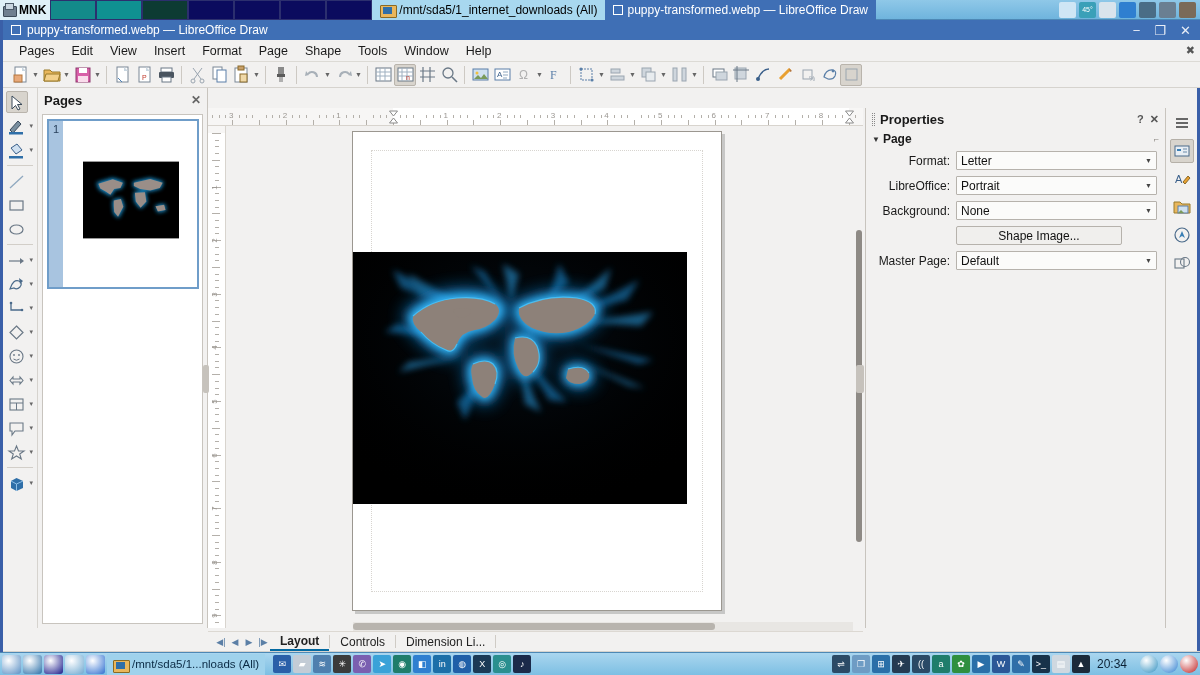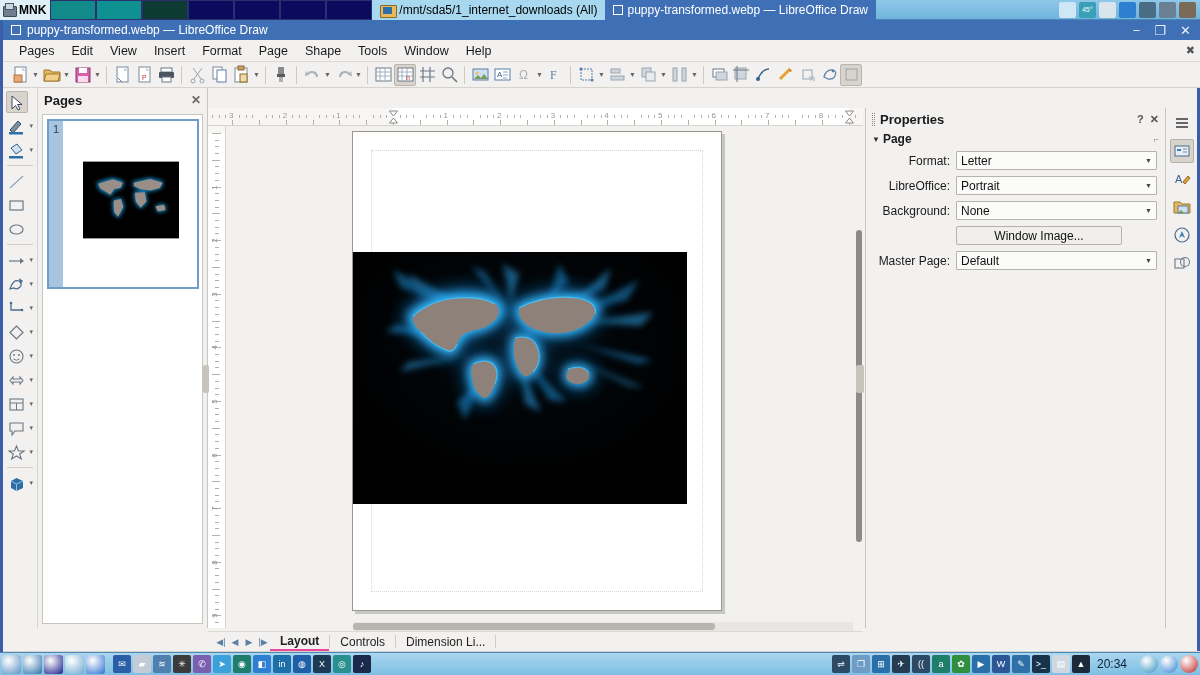--- a/index.html
+++ b/index.html
@@ -181,21 +181,21 @@
 
   
   .layertabs {
     position:absolute; left:205px; top:611px; width:655px; height:20px;
     background:#f2f1f0; display:flex; align-items:center; gap:0px; padding-left:6px;
     border-top:1px solid #dcd8d2;
   }
   .navb { width:14px; height:18px; display:flex; align-items:center;
      justify-content:center; font-size:9px; color:#5b7fa6; }
   .ltab { padding:1px 10px; font-size:12px; color:#222; }
-  .ltab.act { font-weight:bold; border-bottom:2px solid #ec4899; }
+  .ltab.act { font-weight:bold; border-bottom:2px solid #0369a1; }
   .ltab-sep { width:1px; height:13px; background:#cfcbc5; }
 
   
   .props {
     position:absolute; left:862px; top:88px; width:300px; height:520px;
     background:#f2f1f0; border-left:1px solid #c8c4be;
   }
   .props-hd { height:22px; display:flex; align-items:center; padding:0 6px;
      font-size:13px; font-weight:bold; color:#1a1a1a; }
   .grip { width:3px; height:13px; border-left:1px dotted #888; border-right:1px dotted #888;
@@ -1057,21 +1057,21 @@
             </div>
           </div>
           <div class="prow">
             <div class="plab">Background:</div>
             <div class="pctl">
               <span>None</span>
               <span class="dd">▼</span>
             </div>
           </div>
           <div class="prow">
-            <div class="pbtn">Window Image...</div>
+            <div class="pbtn">Shape Image...</div>
           </div>
           <div class="prow">
             <div class="plab">Master Page:</div>
             <div class="pctl">
               <span>Default</span>
               <span class="dd">▼</span>
             </div>
           </div>
         </div>
     </div>
@@ -1174,20 +1174,24 @@
   </div>
 
   <div class="sysbot">
     <div id="launchers" style="display:flex;gap:2px;align-items:center">
         <div class="lnch" style="background: radial-gradient(circle at 35% 30%, rgb(255, 255, 255), rgb(90, 143, 196));"></div>
         <div class="lnch" style="background: radial-gradient(circle at 35% 30%, rgb(255, 255, 255), rgb(42, 111, 168));"></div>
         <div class="lnch" style="background: radial-gradient(circle at 35% 30%, rgb(255, 255, 255), rgb(26, 26, 138));"></div>
         <div class="lnch" style="background: radial-gradient(circle at 35% 30%, rgb(255, 255, 255), rgb(111, 168, 208));"></div>
         <div class="lnch" style="background: radial-gradient(circle at 35% 30%, rgb(255, 255, 255), rgb(47, 111, 208));"></div>
       </div>
+    <div class="btask a">
+      <span class="folder-ico"></span>
+      <span>/mnt/sda5/1...nloads (All)</span>
+    </div>
     <div class="trayapps" id="trayapps">
         <div class="ta" style="background: rgb(42, 95, 168); display: flex; align-items: center; justify-content: center; color: rgb(255, 255, 255); font-size: 9px; line-height: 1;">✉</div>
         <div class="ta" style="background: rgb(195, 204, 214); display: flex; align-items: center; justify-content: center; color: rgb(255, 255, 255); font-size: 9px; line-height: 1;">▰</div>
         <div class="ta" style="background: rgb(79, 127, 174); display: flex; align-items: center; justify-content: center; color: rgb(255, 255, 255); font-size: 9px; line-height: 1;">≋</div>
         <div class="ta" style="background: rgb(59, 59, 59); display: flex; align-items: center; justify-content: center; color: rgb(255, 255, 255); font-size: 9px; line-height: 1;">✳</div>
         <div class="ta" style="background: rgb(122, 95, 176); display: flex; align-items: center; justify-content: center; color: rgb(255, 255, 255); font-size: 9px; line-height: 1;">✆</div>
         <div class="ta" style="background: rgb(58, 162, 216); display: flex; align-items: center; justify-content: center; color: rgb(255, 255, 255); font-size: 9px; line-height: 1;">➤</div>
         <div class="ta" style="background: rgb(31, 125, 107); display: flex; align-items: center; justify-content: center; color: rgb(255, 255, 255); font-size: 9px; line-height: 1;">◉</div>
         <div class="ta" style="background: rgb(47, 127, 208); display: flex; align-items: center; justify-content: center; color: rgb(255, 255, 255); font-size: 9px; line-height: 1;">◧</div>
         <div class="ta" style="background: rgb(28, 111, 168); display: flex; align-items: center; justify-content: center; color: rgb(255, 255, 255); font-size: 9px; line-height: 1;">in</div>

